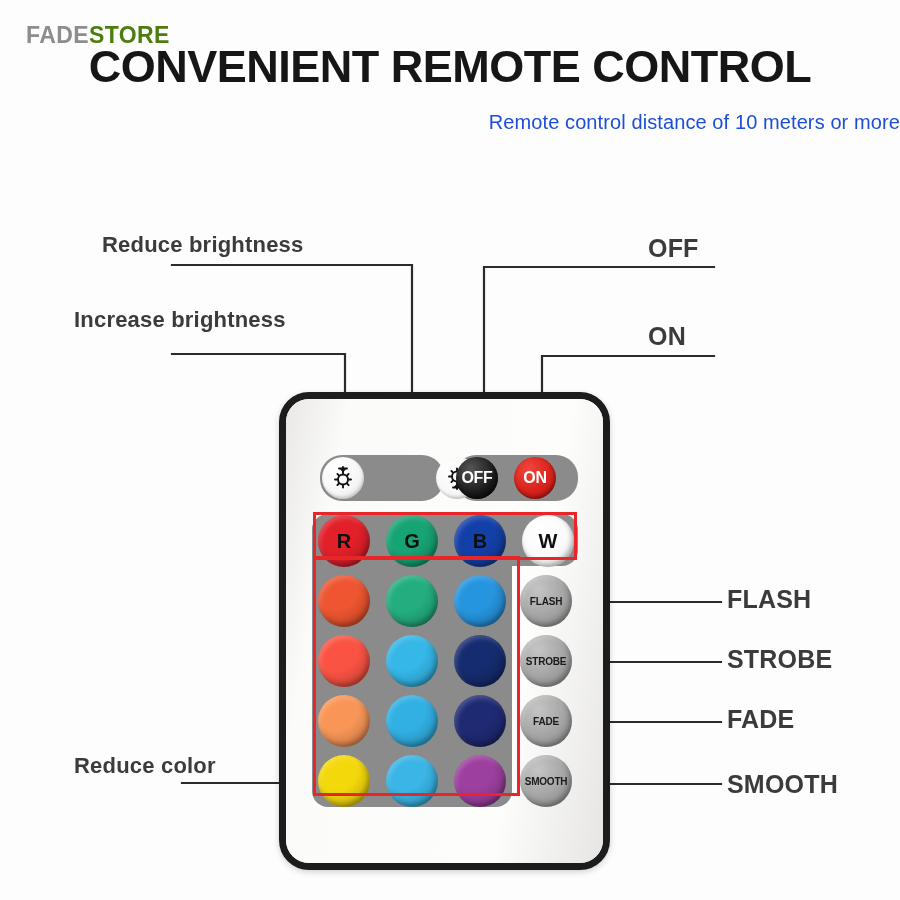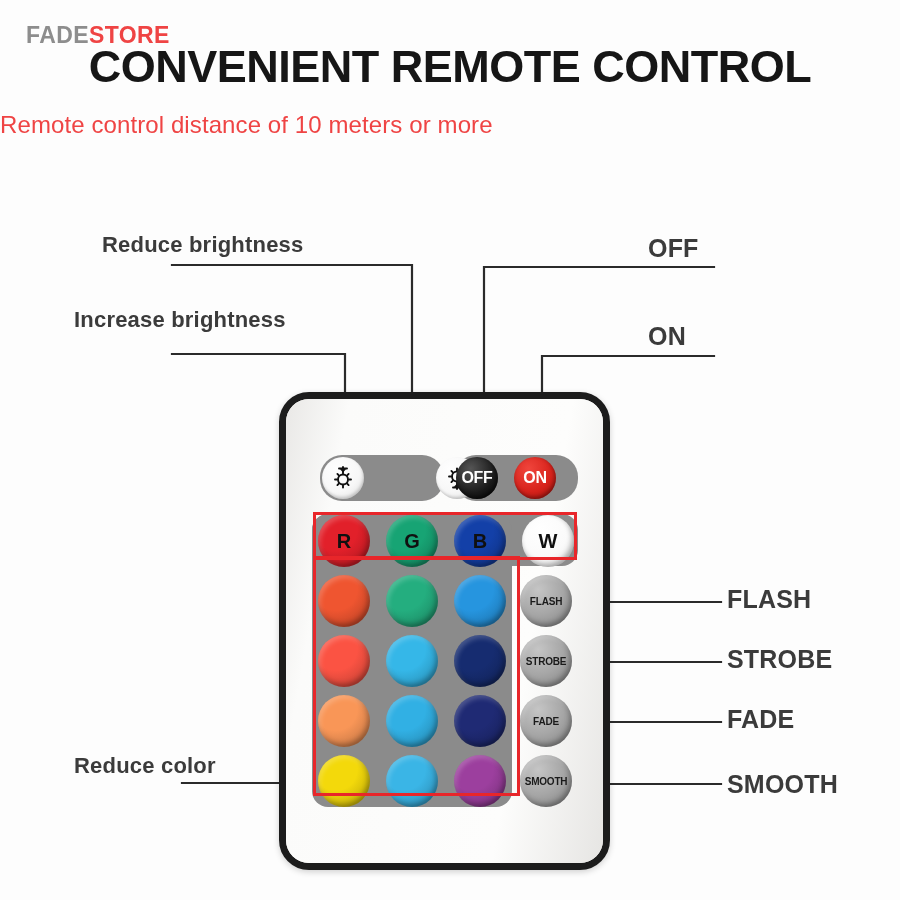--- a/index.html
+++ b/index.html
@@ -21,44 +21,44 @@
     position: absolute;
     left: 26px;
     top: 24px;
     font-size: 23px;
     font-weight: 700;
     letter-spacing: 0.4px;
     line-height: 1;
     white-space: nowrap;
   }
   #brand .b1 { color: #8d8d8d; }
-  #brand .b2 { color: #ef4444; }
+  #brand .b2 { color: #4d7c0f; }
 
   
   #title {
     position: absolute;
     left: 0;
     top: 43px;
     width: 900px;
     text-align: center;
     font-size: 45px;
     font-weight: 700;
     color: #161616;
     letter-spacing: -0.5px;
     line-height: 1.05;
   }
   #subtitle {
     position: absolute;
     left: 0;
     top: 111px;
     width: 900px;
-    text-align: left;
-    font-size: 24px;
+    text-align: right;
+    font-size: 20px;
     font-weight: 400;
-    color: #ef4444;
+    color: #1d4ed8;
     letter-spacing: 0.1px;
   }
 
   
   .callout {
     position: absolute;
     font-size: 22px;
     font-weight: 700;
     color: #3b3b3b;
     white-space: nowrap;

